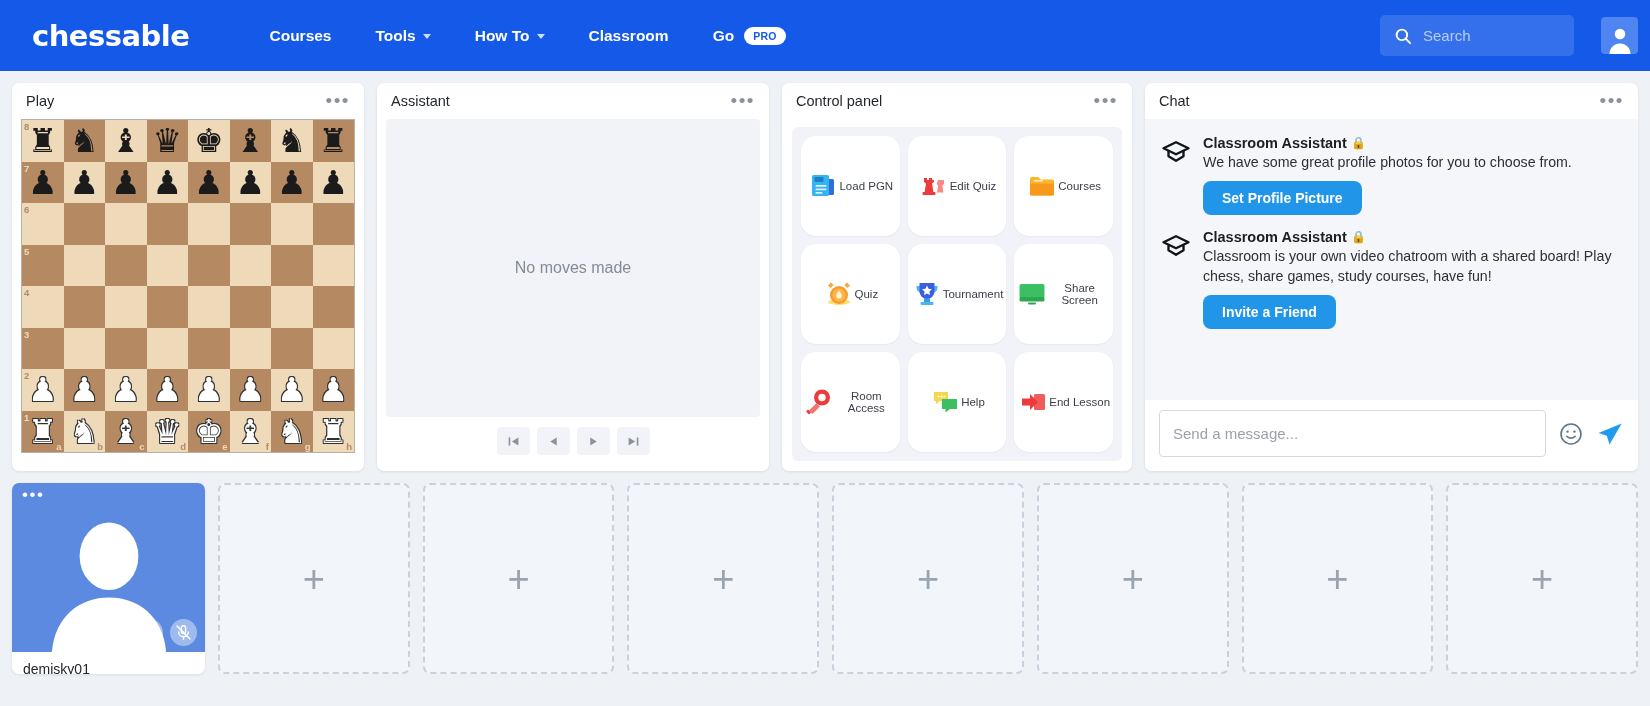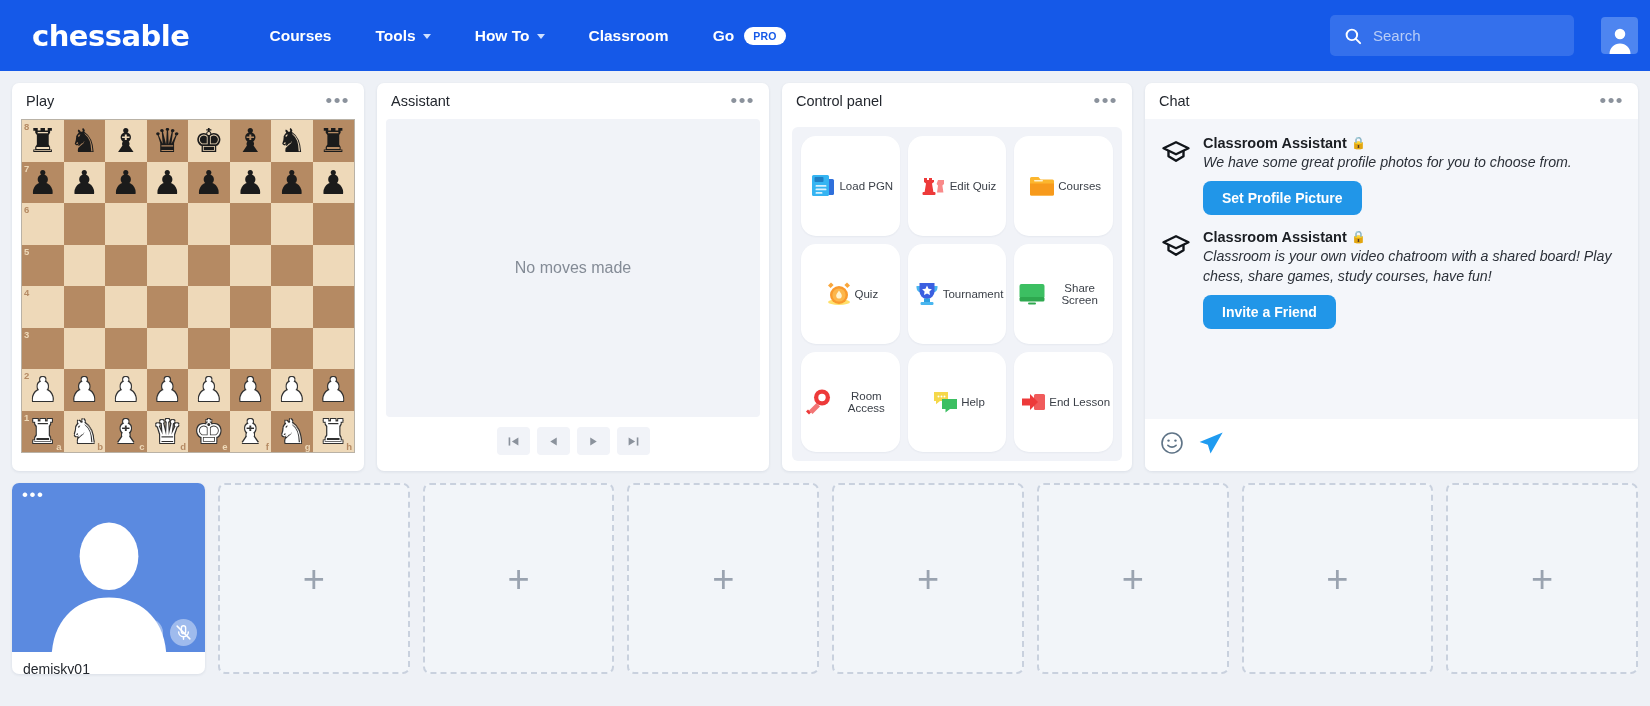--- a/index.html
+++ b/index.html
@@ -32,21 +32,21 @@
     border-right: 4.5px solid transparent; border-top: 5px solid #cfe0ff;
     display: inline-block; margin-top: 2px;
   }
   .pro-badge {
     background: #fff; color: #1559e8; font-size: 10.5px; font-weight: 700;
     border-radius: 10px; padding: 3px 9px; letter-spacing: 0.3px;
     margin-left: 3px;
   }
   .search-wrap {
     position: absolute; right: 76px; top: 15px;
-    width: 244px; height: 41px;
+    width: 194px; height: 41px;
     background: #3470ec; border-radius: 5px;
     display: flex; align-items: center; padding: 0 14px; gap: 11px;
   }
   .search-wrap svg { flex: 0 0 auto; }
   .search-input {
     background: transparent; border: none; outline: none;
     color: #fff; font-size: 15px; width: 100%;
     font-family: "Liberation Sans", sans-serif;
   }
   .search-input::placeholder { color: #b8cdf7; }
@@ -140,21 +140,21 @@
 
   
   .chat-body { background: #f4f6fa; height: 100%;
                display: flex; flex-direction: column; }
   .chat-scroll { flex: 1; padding: 16px 16px 4px 16px; overflow: hidden; }
   .msg { display: flex; gap: 12px; margin-bottom: 14px; }
   .msg-avatar { flex: 0 0 auto; padding-top: 2px; }
   .msg-body { flex: 1; }
   .msg-name { font-size: 14.5px; font-weight: 700; color: #1b1e23;
               display: flex; align-items: center; gap: 5px; }
-  .msg-text { font-size: 14.2px; font-style: italic; color: #2b3038;
+  .msg-text { font-size: 14.2px; color: #2b3038;
               line-height: 1.42; margin-top: 1px; }
   .msg-btn {
     margin-top: 9px; background: #2196e8; color: #fff; border: none;
     border-radius: 8px; padding: 9px 19px; font-size: 14px;
     font-weight: 600; cursor: pointer;
     font-family: "Liberation Sans", sans-serif;
   }
   .chat-input-row {
     display: flex; align-items: center; gap: 12px;
     padding: 10px 14px 14px 14px; background: #fff;
@@ -580,20 +580,21 @@
                 <path d="M12 4.2 L22 9 L12 13.8 L2 9 Z"></path>
                 <path d="M6 11.2 V15.4 L12 19 L18 15.4 V11.2"></path>
               </svg></div>
             <div class="msg-body"><div class="msg-name">
                 <span>Classroom Assistant</span>
                 <span style="font-size: 12px;">🔒</span>
               </div><div class="msg-text">Classroom is your own video chatroom with a shared board! Play chess, share games, study courses, have fun!</div><button class="msg-btn">Invite a Friend</button></div>
           </div>
         </div>
       <div class="chat-input-row">
+        <input class="chat-input" type="text" placeholder="Send a message..." style="">
         <span class="icon-btn">
           <svg width="26" height="26" viewBox="0 0 24 24" fill="none" stroke="#5f7487" stroke-width="1.5">
             <circle cx="12" cy="12" r="9.2"></circle>
             <circle cx="8.8" cy="9.8" r="1.1" fill="#5f7487" stroke="none"></circle>
             <circle cx="15.2" cy="9.8" r="1.1" fill="#5f7487" stroke="none"></circle>
             <path d="M8.2 14.2 Q12 17.4 15.8 14.2" stroke-linecap="round"></path>
           </svg>
         </span>
         <span class="icon-btn">
           <svg width="28" height="28" viewBox="0 0 24 24" fill="#1f9bf0">

